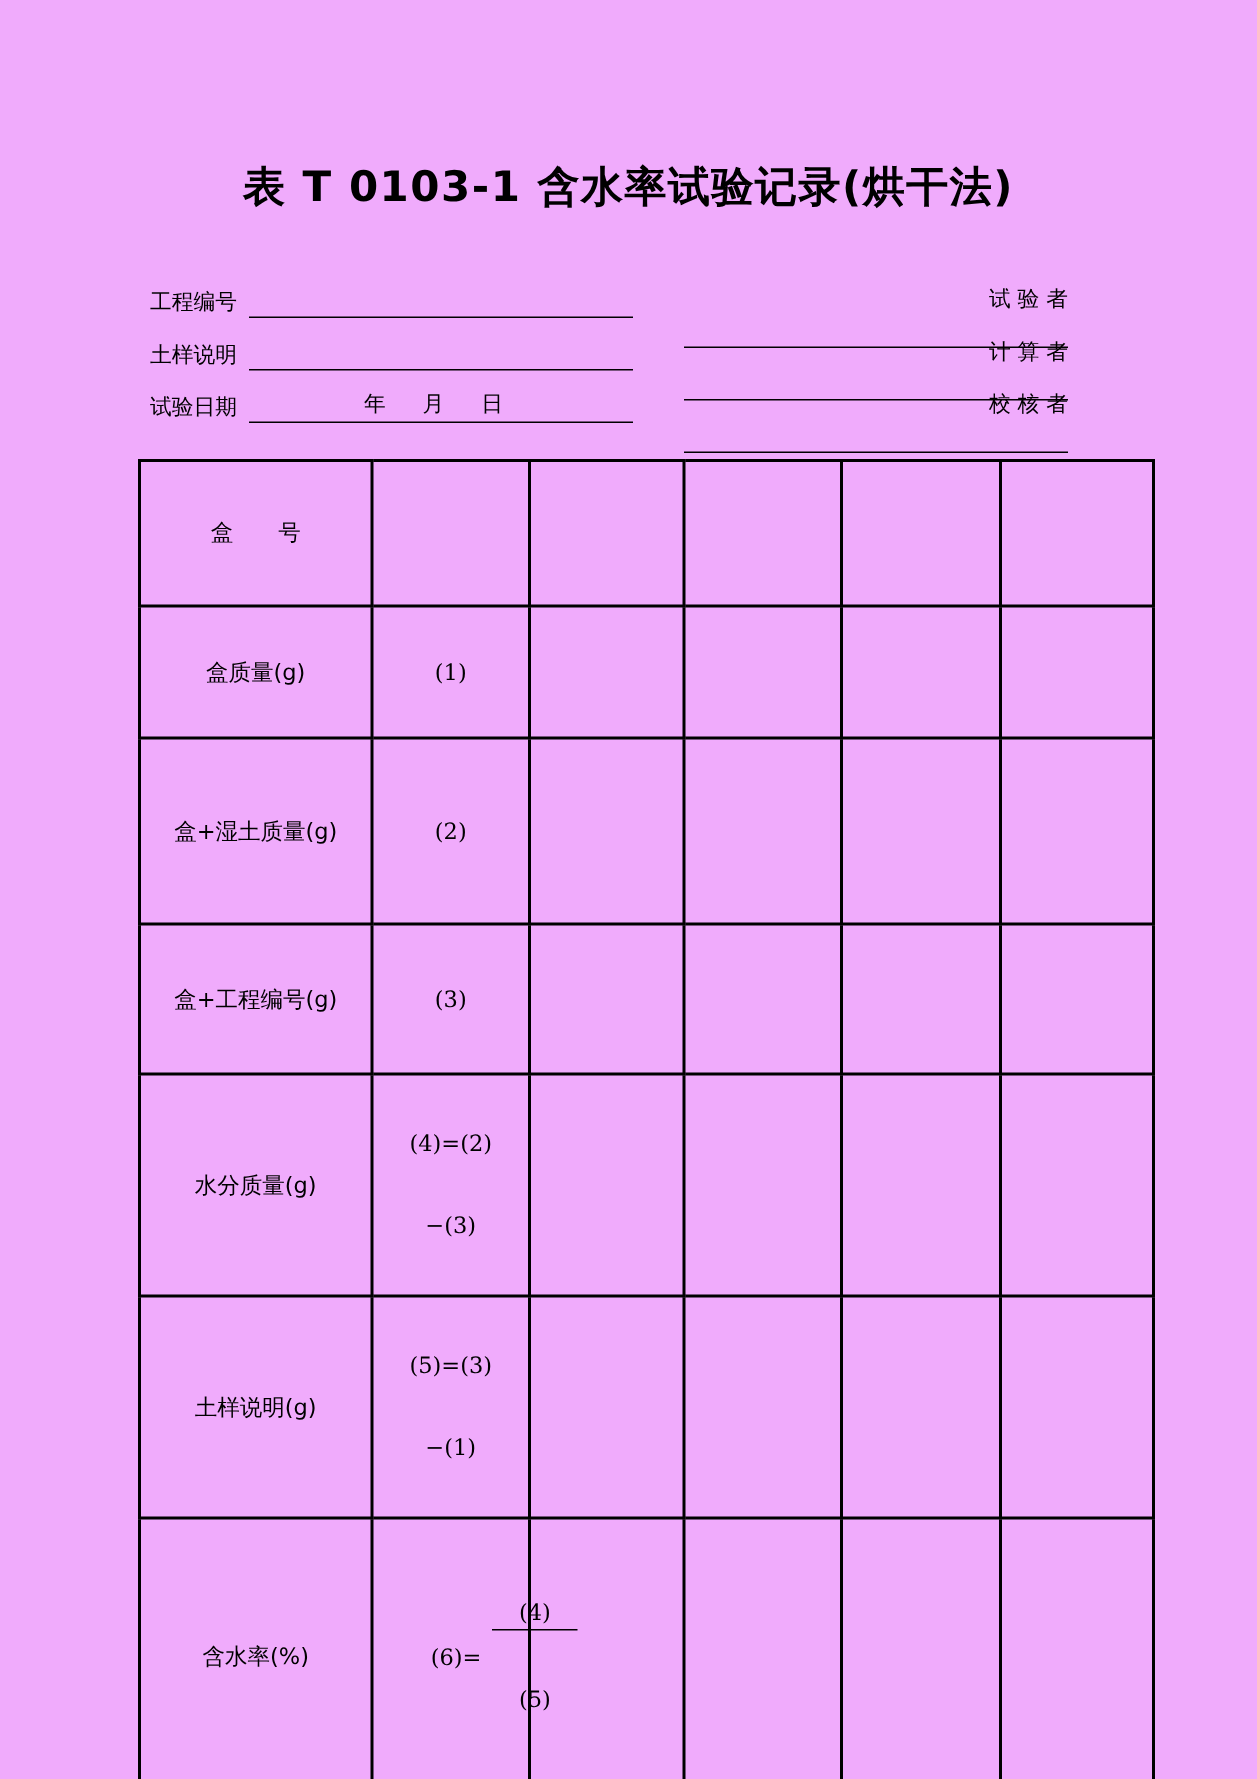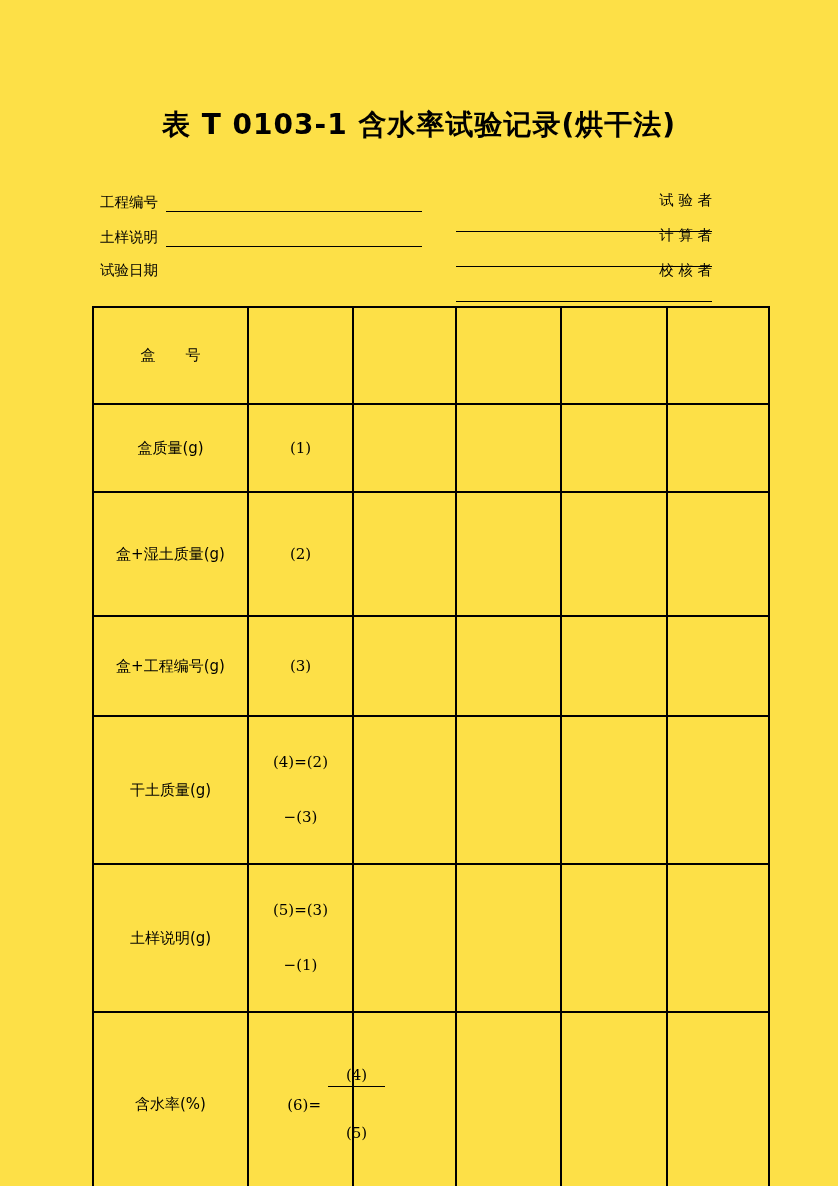--- a/index.html
+++ b/index.html
@@ -1,19 +1,19 @@
 <!DOCTYPE html>
 <html><head>
 <meta charset="utf-8">
 <style>
   html, body { margin: 0; padding: 0; background: #e8e8e8; }
   .page {
     position: relative;
     width: 838px; height: 1186px;
-    background: #fde047;
+    background: #f0abfc;
     font-family: "DejaVu Sans", sans-serif;
     color: #000;
     overflow: hidden;
     margin: 0 auto;
   }
   .title {
     position: absolute;
     top: 106px; left: 0; right: 0;
     margin: 0;
     text-align: center;
@@ -98,20 +98,21 @@
     <span class="flabel">计 算 者</span>
     <span class="underline"></span>
   </div>
   <div class="field f-left row-2">
     <span class="flabel">土样说明</span>
     <span class="underline"></span>
   </div>
 
   <div class="field f-left row-3">
     <span class="flabel">试验日期</span>
+    <span class="underline">年 月 日</span>
   </div>
   <div class="field f-right row-3">
     <span class="flabel">校 核 者</span>
     <span class="underline"></span>
   </div>
 
   <table class="record">
     <colgroup>
       <col style="width:155px">
         <col style="width:105px">
@@ -152,21 +153,21 @@
     <tr style="height:100px">
       <td>盒+工程编号(g)</td>
       <td class="formula">(3)</td>
       <td></td>
       <td></td>
       <td></td>
       <td></td>
     </tr>
 
     <tr style="height:100px">
-      <td>干土质量(g)</td>
+      <td>水分质量(g)</td>
       <td class="formula">
         <div class="formula-line">(4)=(2)</div>
         <div class="formula-line">−(3)</div>
       </td>
       <td></td>
       <td></td>
       <td></td>
       <td></td>
     </tr>
 

